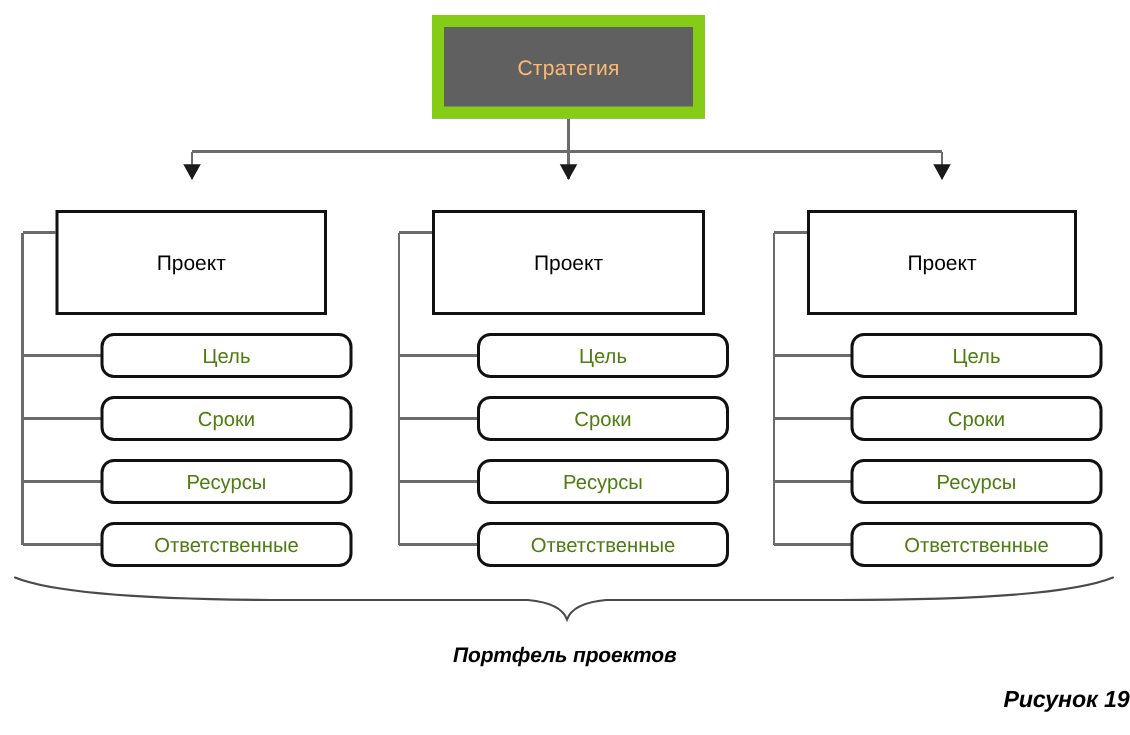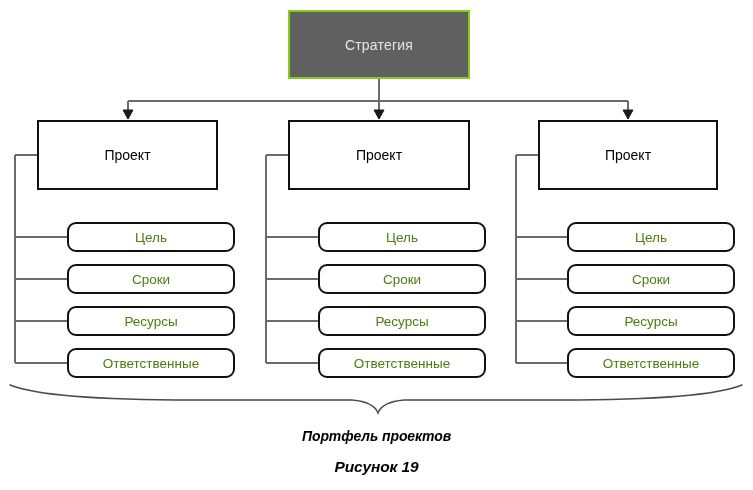--- a/index.html
+++ b/index.html
@@ -32,30 +32,31 @@
   .node-box {
     position: absolute;
     box-sizing: border-box;
     display: flex;
     align-items: center;
     justify-content: center;
     text-align: center;
   }
   .strategy-box {
     background: #606060;
-    border: 2px solid #84cc16;
-    color: #e5e5e5;
+    border: 8px solid #84cc16;
+    color: #fdba74;
     font-size: 14px;
     letter-spacing: 0.2px;
   }
   .project-box {
     background: #ffffff;
     border: 2px solid #111111;
     color: #000000;
     font-size: 14px;
+    margin-top: 20px;
   }
   .leaf-box {
     background: #ffffff;
     border: 2px solid #111111;
     border-radius: 9px;
     color: #4d7c0f;
     font-size: 13.5px;
   }
   .caption-text {
     position: absolute;
@@ -68,20 +69,21 @@
     top: 428px;
     font-size: 14px;
     font-weight: bold;
     letter-spacing: -0.1px;
   }
   .figure-label {
     top: 458px;
     font-size: 15.5px;
     font-weight: bold;
     letter-spacing: -0.1px;
+    text-align: right;
   }
 </style>
 </head>
 <body>
 
 <div id="diagram-root">
 
   <svg class="diagram-canvas" id="connector-layer" viewBox="0 0 753 490" xmlns="http://www.w3.org/2000/svg">
       <line x1="379" y1="79" x2="379" y2="101" stroke="#6b6b6b" stroke-width="1.4" shape-rendering="crispEdges"></line>
       <line x1="128" y1="101" x2="628" y2="101" stroke="#6b6b6b" stroke-width="1.4" shape-rendering="crispEdges"></line>

